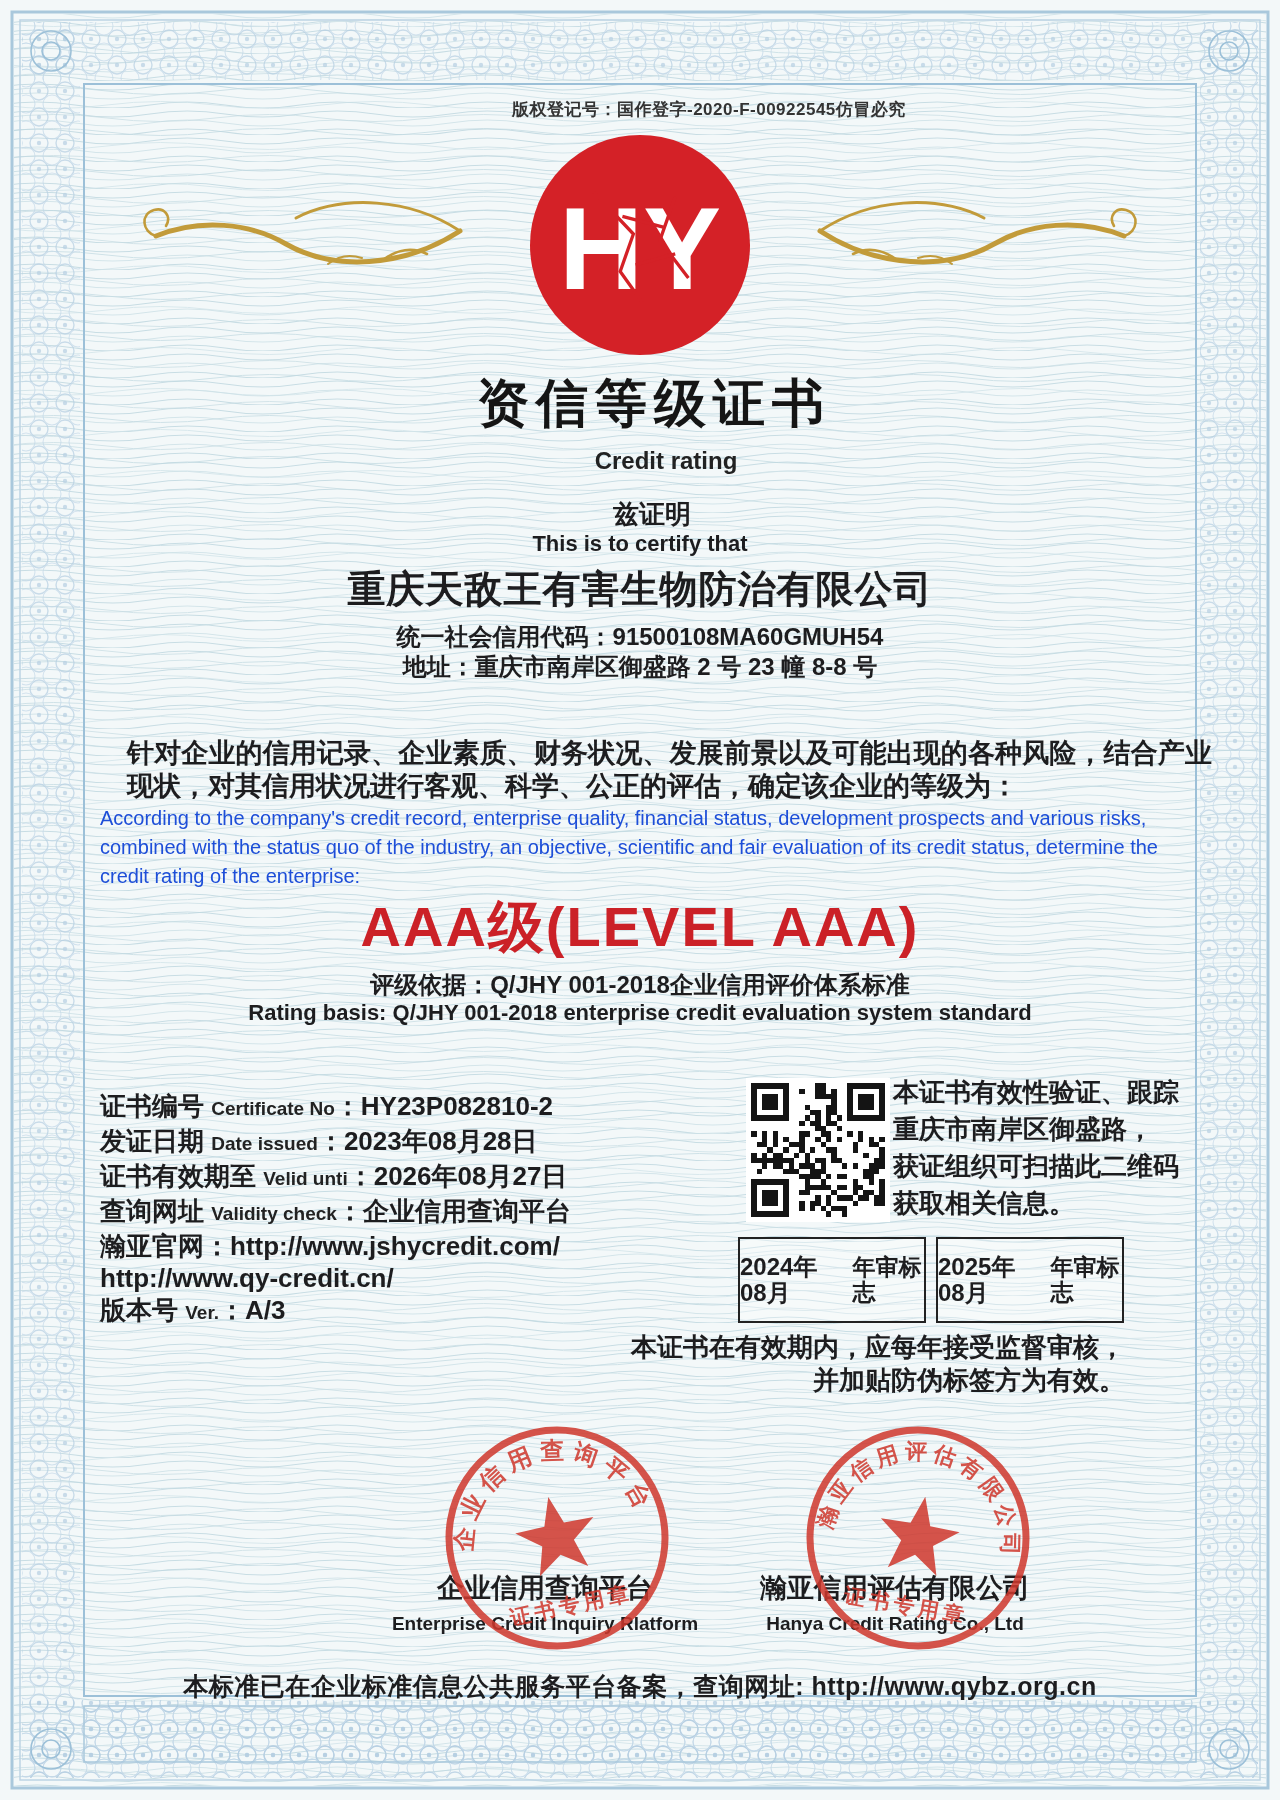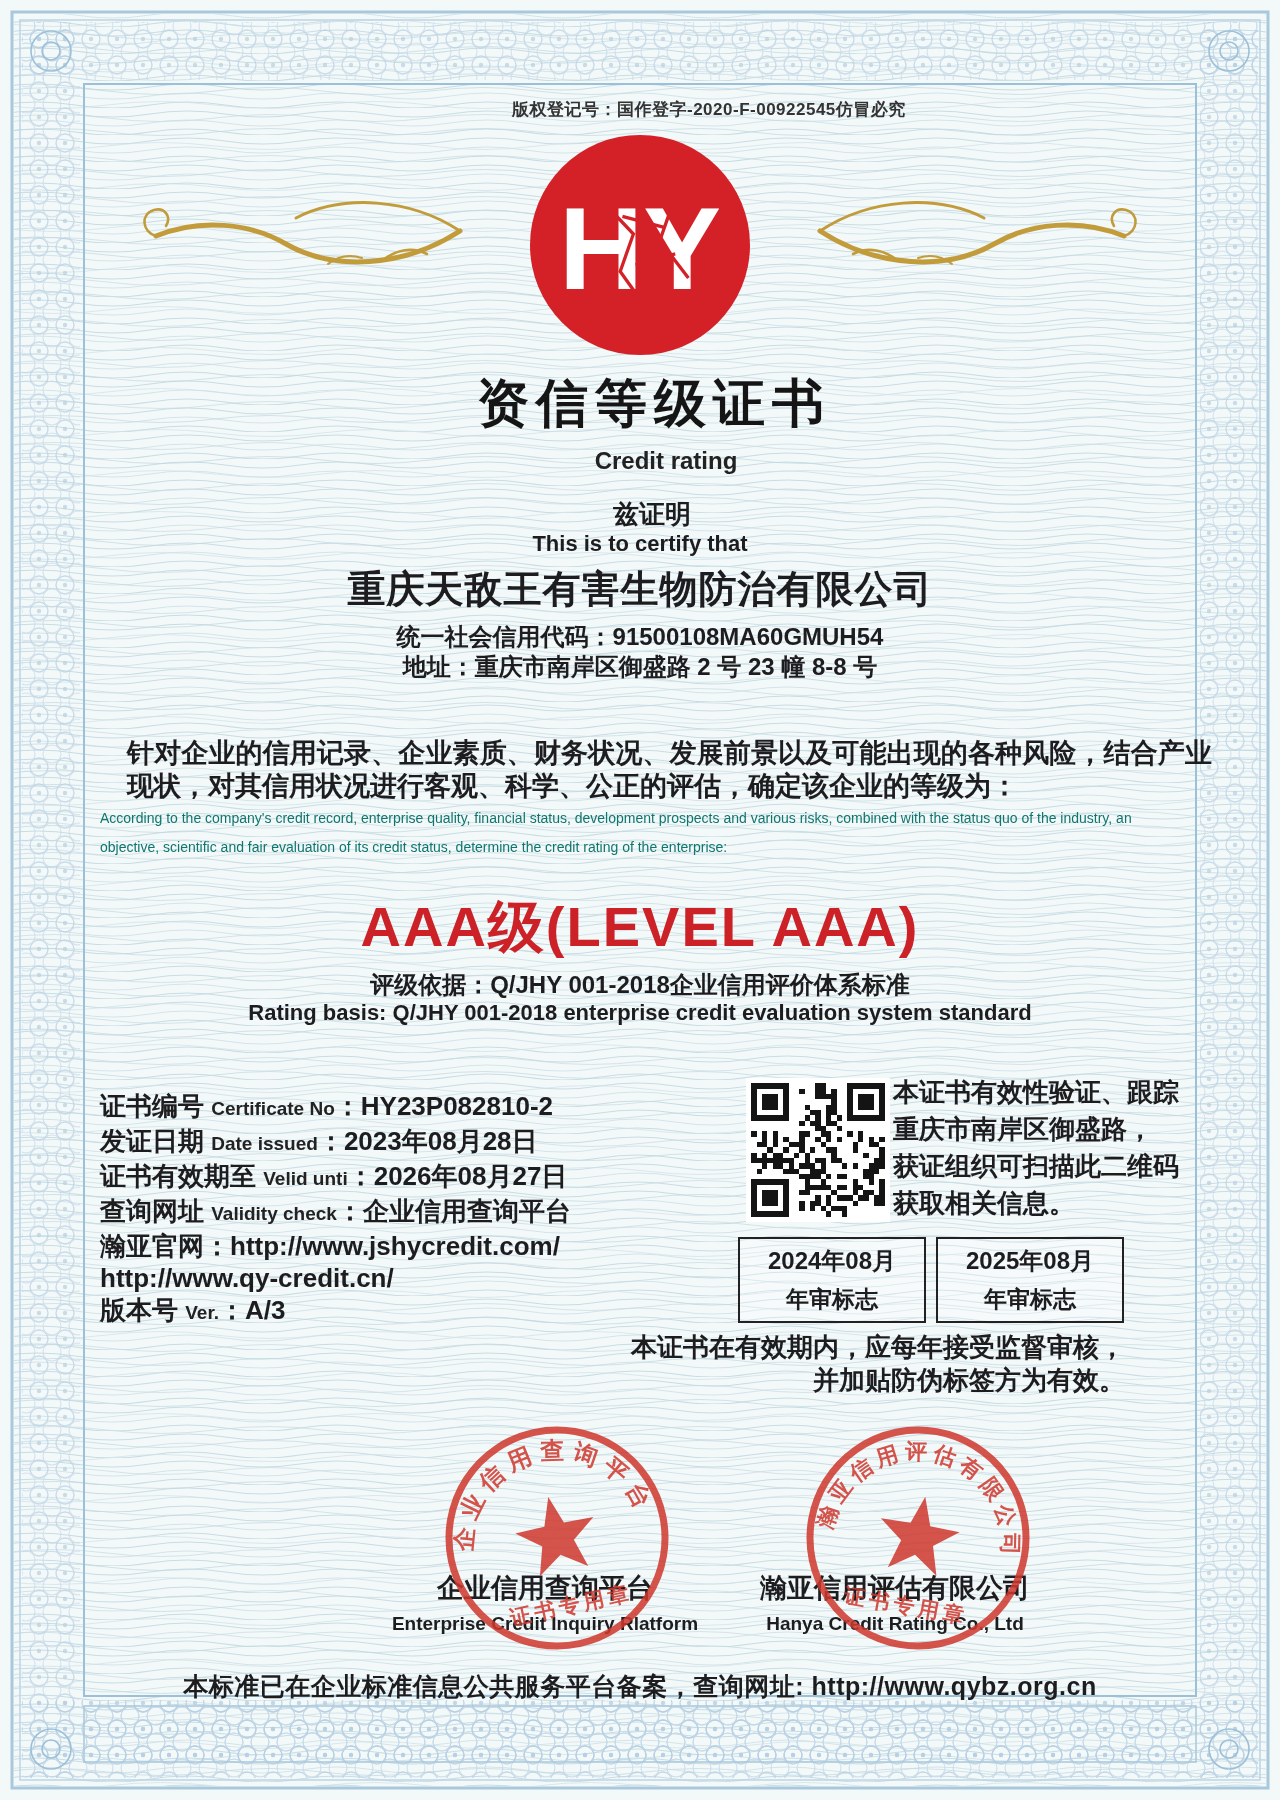--- a/index.html
+++ b/index.html
@@ -14,33 +14,33 @@
   .ctr{left:0;width:1280px;text-align:center;}
   
   .copyright{font-size:17px;font-weight:600;color:#333;letter-spacing:0.5px;}
   .title-zh{font-size:52px;font-weight:700;letter-spacing:7px;color:#151515;line-height:62px;padding-left:14px;}
   .title-en{font-size:24px;font-weight:600;color:#222;line-height:30px;padding-left:26px;}
   .certify-zh{font-size:26px;font-weight:700;line-height:32px;margin-left:12px;}
   .certify-en{font-size:22px;font-weight:600;line-height:27px;}
   .company{font-size:38px;font-weight:800;line-height:46px;letter-spacing:1px;}
   .subline{font-size:24px;font-weight:700;line-height:30px;}
   .stmt-zh{font-size:27px;font-weight:700;line-height:33px;text-align:justify;margin-left:27px;}
-  .stmt-en{font-size:14px;font-weight:500;line-height:29px;color:#0f766e;}
+  .stmt-en{font-size:20px;font-weight:500;line-height:29px;color:#1d4ed8;}
   .aaa{font-size:56px;font-weight:800;color:#cb2127;letter-spacing:2px;line-height:64px;}
   .basis-zh{font-size:24px;font-weight:700;line-height:30px;}
   .basis-en{font-size:22px;font-weight:600;line-height:27px;}
   .details{font-size:26px;line-height:32px;}
   .details .row{white-space:nowrap;}
   .lz{font-weight:800;}
   .le{font-size:19px;font-weight:600;color:#222;}
   .lv{font-weight:700;}
   .qr-note div{font-size:26px;font-weight:700;line-height:37px;}
   .year-box{
     width:184px;height:82px;border:2.5px solid #222;background:rgba(255,255,255,0.25);
-    display:inline-flex;flex-direction:column;align-items:center;justify-content:center;gap:13px;
+    display:inline-flex;flex-direction:row;align-items:center;justify-content:center;gap:13px;
   }
   .year-box .p{font-size:24px;font-weight:700;line-height:26px;}
   .year-box .l{font-size:23px;font-weight:700;line-height:25px;}
   .boxes{display:flex;gap:10px;}
   .supervision{font-size:26px;font-weight:700;line-height:33px;text-align:right;}
   .issuer-zh{font-size:27px;font-weight:800;line-height:32px;}
   .issuer-en{font-size:19px;font-weight:600;line-height:24px;margin-top:8px;}
   .footer{font-size:25px;font-weight:800;letter-spacing:0.5px;}
   svg text{font-family:"Liberation Sans","DejaVu Sans",sans-serif;}
   .stamp{position:absolute;}

